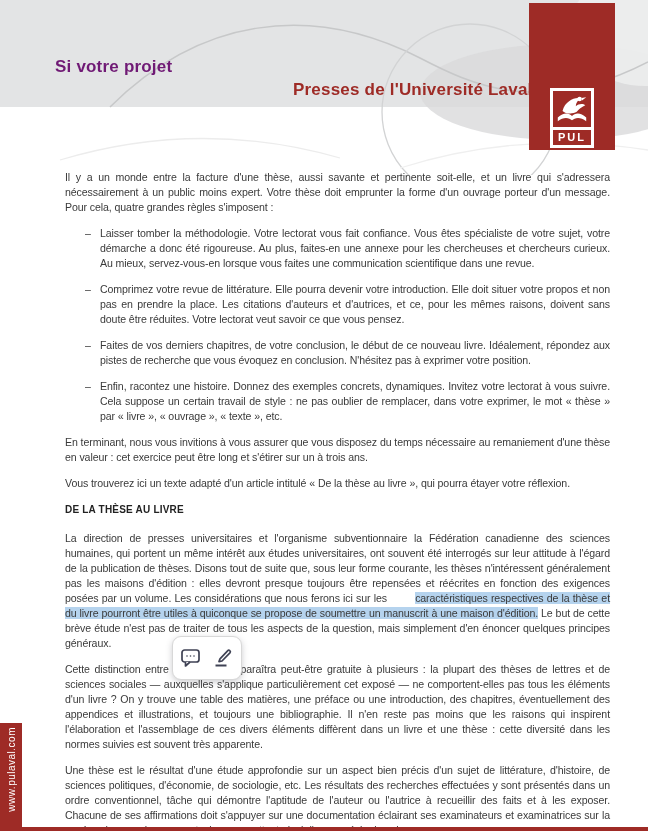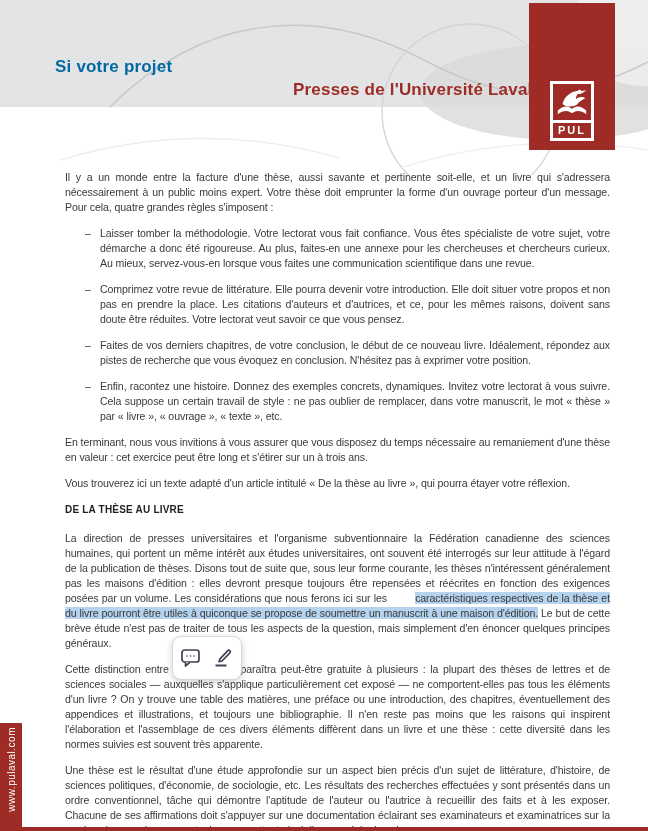--- a/index.html
+++ b/index.html
@@ -4,30 +4,30 @@
 <style>
   html,body{margin:0;padding:0;background:#fff;}
   .page{
     position:relative;width:648px;height:831px;overflow:hidden;background:#fff;
     font-family:"Liberation Sans",sans-serif;color:#3a3a3a;
   }
   
   .header-bg{position:absolute;left:0;top:0;pointer-events:none;}
   .doc-title{
     position:absolute;left:55px;top:55px;z-index:2;
-    font-size:17px;line-height:23px;font-weight:bold;color:#0369a1;letter-spacing:.2px;
+    font-size:17px;line-height:23px;font-weight:bold;color:#701a75;letter-spacing:.2px;
   }
   .brand{
     position:absolute;left:293px;top:78px;z-index:2;
     font-size:17px;line-height:23px;font-weight:bold;color:#9e2b26;letter-spacing:.2px;
   }
   .logo-box{
     position:absolute;left:529px;top:3px;width:86px;height:147px;z-index:3;
     background:#9e2b26;display:flex;flex-direction:column;align-items:center;
-    justify-content:flex-end;padding-bottom:9px;box-sizing:border-box;
+    justify-content:flex-end;padding-bottom:2px;box-sizing:border-box;
   }
   .emblem{
     width:44px;height:42px;border:3px solid #fff;box-sizing:border-box;
     display:flex;align-items:center;justify-content:center;
   }
   .logo-pul{
     width:44px;height:18px;border:3px solid #fff;border-top:none;box-sizing:border-box;
     color:#fff;font-weight:bold;font-size:11px;letter-spacing:2px;text-align:center;
     line-height:14px;
   }
@@ -112,21 +112,21 @@
       <div class="bullet">
         <span class="dash">–</span>
         <span class="btext">Comprimez votre revue de littérature. Elle pourra devenir votre introduction. Elle doit situer votre propos et non pas en prendre la place. Les citations d'auteurs et d'autrices, et ce, pour les mêmes raisons, doivent sans doute être réduites. Votre lectorat veut savoir ce que vous pensez.</span>
       </div>
       <div class="bullet">
         <span class="dash">–</span>
         <span class="btext">Faites de vos derniers chapitres, de votre conclusion, le début de ce nouveau livre. Idéalement, répondez aux pistes de recherche que vous évoquez en conclusion. N'hésitez pas à exprimer votre position.</span>
       </div>
       <div class="bullet">
         <span class="dash">–</span>
-        <span class="btext">Enfin, racontez une histoire. Donnez des exemples concrets, dynamiques. Invitez votre lectorat à vous suivre. Cela suppose un certain travail de style : ne pas oublier de remplacer, dans votre manuscrit, le mot « thèse » par « livre », « ouvrage », « texte », etc.</span>
+        <span class="btext">Enfin, racontez une histoire. Donnez des exemples concrets, dynamiques. Invitez votre lectorat à vous suivre. Cela suppose un certain travail de style : ne pas oublier de remplacer, dans votre exprimer, le mot « thèse » par « livre », « ouvrage », « texte », etc.</span>
       </div>
     </div>
 
     <p>En terminant, nous vous invitions à vous assurer que vous disposez du temps nécessaire au remaniement d'une thèse en valeur : cet exercice peut être long et s'étirer sur un à trois ans.</p>
     <p>Vous trouverez ici un texte adapté d'un article intitulé « De la thèse au livre », qui pourra étayer votre réflexion.</p>
 
     <h2 class="section-heading">DE LA THÈSE AU LIVRE</h2>
 
     <p><span>La direction de presses universitaires et l'organisme subventionnaire la Fédération canadienne des sciences humaines, qui portent un même intérêt aux études universitaires, ont souvent été interrogés sur leur attitude à l'égard de la publication de thèses. Disons tout de suite que, sous leur forme courante, les thèses n'intéressent généralement pas les maisons d'édition : elles devront presque toujours être repensées et réécrites en fonction des exigences posées par un volume. Les considérations que nous ferons ici sur les </span><span class="hl">caractéristiques respectives de la thèse et du livre pourront être utiles à quiconque se propose de soumettre un manuscrit à une maison d'édition.</span><span> Le but de cette brève étude n'est pas de traiter de tous les aspects de la question, mais simplement d'en énoncer quelques principes généraux.</span></p>
 

